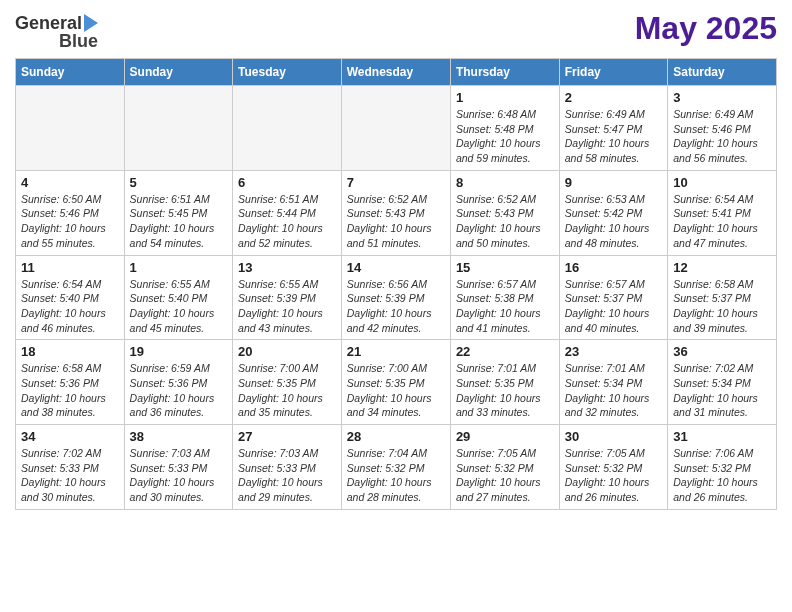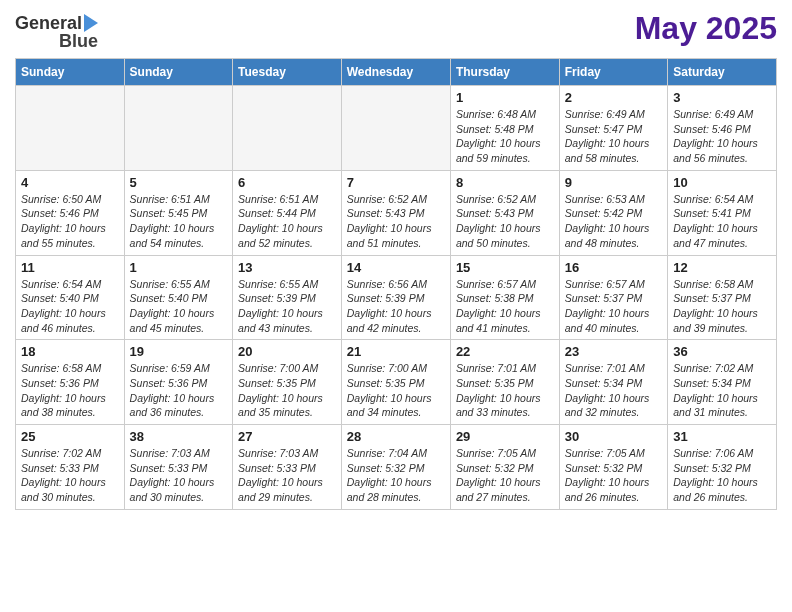--- a/index.html
+++ b/index.html
@@ -234,21 +234,21 @@
           <div class="day-number">23</div>
           <div class="day-info">Sunrise: 7:01 AM<br>Sunset: 5:34 PM<br>Daylight: 10 hours<br>and 32 minutes.</div>
         </td>
         <td class="has-data">
           <div class="day-number">36</div>
           <div class="day-info">Sunrise: 7:02 AM<br>Sunset: 5:34 PM<br>Daylight: 10 hours<br>and 31 minutes.</div>
         </td>
       </tr>
       <tr>
         <td class="has-data">
-          <div class="day-number">25</div>
+          <div class="day-number">34</div>
           <div class="day-info">Sunrise: 7:02 AM<br>Sunset: 5:33 PM<br>Daylight: 10 hours<br>and 30 minutes.</div>
         </td>
         <td class="has-data">
           <div class="day-number">38</div>
           <div class="day-info">Sunrise: 7:03 AM<br>Sunset: 5:33 PM<br>Daylight: 10 hours<br>and 30 minutes.</div>
         </td>
         <td class="has-data">
           <div class="day-number">27</div>
           <div class="day-info">Sunrise: 7:03 AM<br>Sunset: 5:33 PM<br>Daylight: 10 hours<br>and 29 minutes.</div>
         </td>

